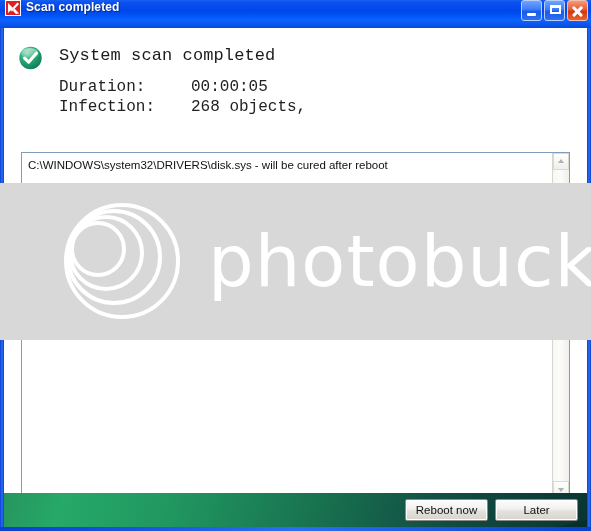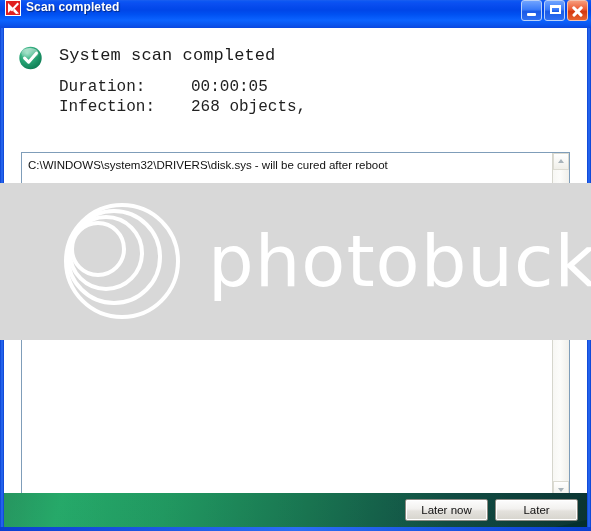--- a/index.html
+++ b/index.html
@@ -395,21 +395,21 @@
         <div id="sb-track"></div>
         <div class="sb-btn down">
           <span class="sb-arrow"></span>
         </div>
       </div>
     </div>
 
     <div id="footer">
       <div id="footer-sheen"></div>
       <div id="footer-buttons">
-        <div class="dlgbtn">Later now</div>
+        <div class="dlgbtn">Reboot now</div>
         <div class="dlgbtn">Later</div>
       </div>
     </div>
 
   </div>
 
   <div id="watermark">
     <div id="wm-logo">
       <svg width="126" height="140" viewBox="0 0 126 140" xmlns="http://www.w3.org/2000/svg">
         <g fill="none" stroke="#ffffff" stroke-width="4">

